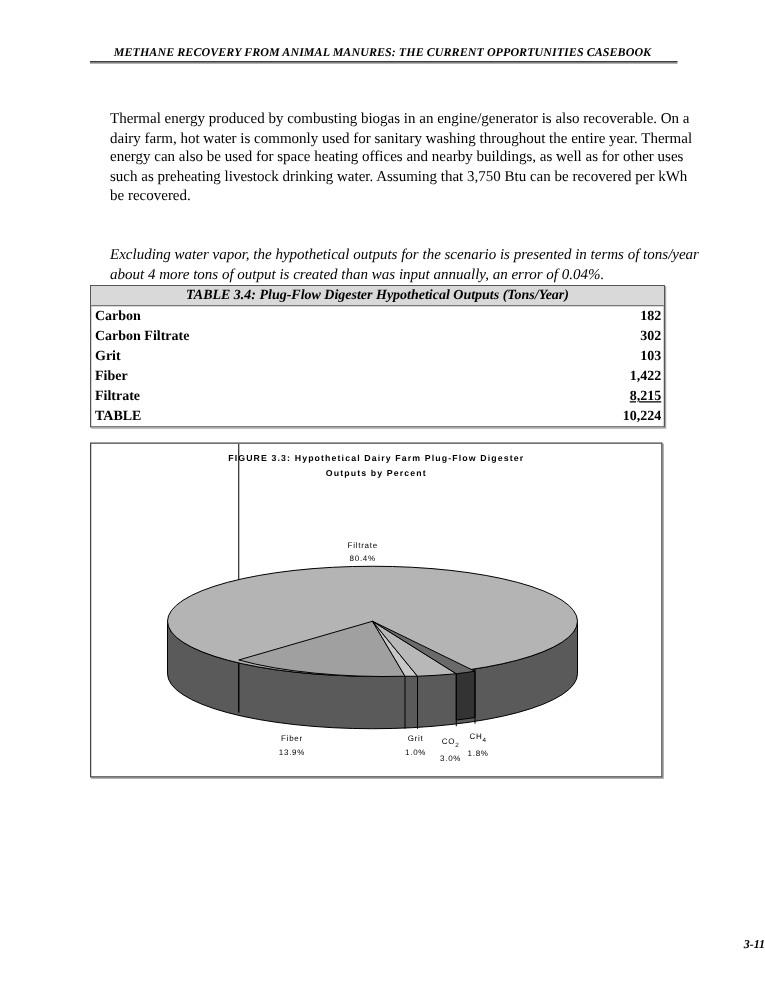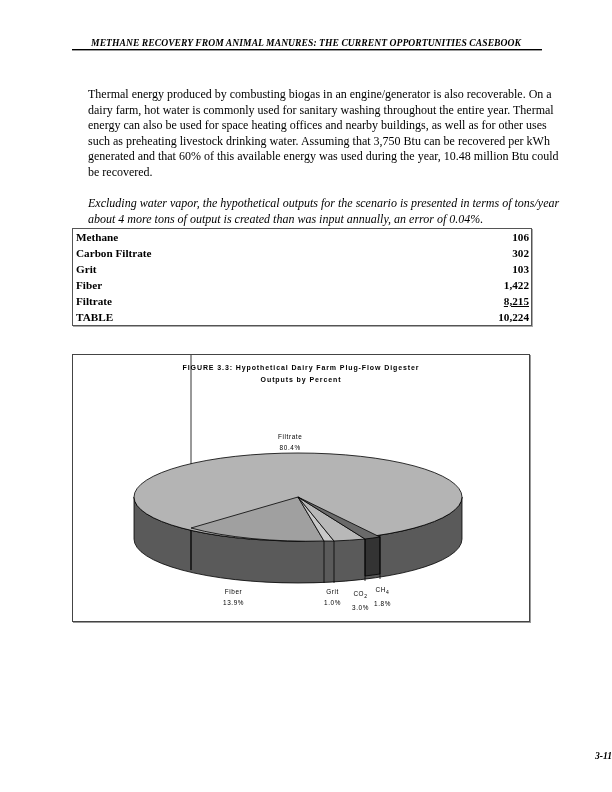--- a/index.html
+++ b/index.html
@@ -67,33 +67,33 @@
 <div class="page">
 
   <div class="running-header">METHANE RECOVERY FROM ANIMAL MANURES: THE CURRENT OPPORTUNITIES CASEBOOK</div>
   <div class="header-rule"></div>
 
   <p class="para" id="p1">
     <span class="line">Thermal energy produced by combusting biogas in an engine/generator is also recoverable. On a</span>
     <span class="line">dairy farm, hot water is commonly used for sanitary washing throughout the entire year. Thermal</span>
     <span class="line">energy can also be used for space heating offices and nearby buildings, as well as for other uses</span>
     <span class="line">such as preheating livestock drinking water. Assuming that 3,750 Btu can be recovered per kWh</span>
-    <span class="line">generated and that 60% of this available energy was used during the year, 10.48 million Btu could</span>
     <span class="line">be recovered.</span>
   </p>
 
   <p class="para" id="p2">
     <span class="line">Excluding water vapor, the hypothetical outputs for the scenario is presented in terms of tons/year</span>
     <span class="line">about 4 more tons of output is created than was input annually, an error of 0.04%.</span>
   </p>
 
   <div class="data-table">
+    <div class="table-caption">TABLE 3.4: Plug-Flow Digester Hypothetical Outputs (Tons/Year)</div>
     <div class="table-row">
-      <span>Methane</span>
-      <span class="val">106</span>
+      <span>Carbon</span>
+      <span class="val">182</span>
     </div>
     <div class="table-row">
       <span>Carbon Filtrate</span>
       <span class="val">302</span>
     </div>
     <div class="table-row">
       <span>Grit</span>
       <span class="val">103</span>
     </div>
     <div class="table-row">

